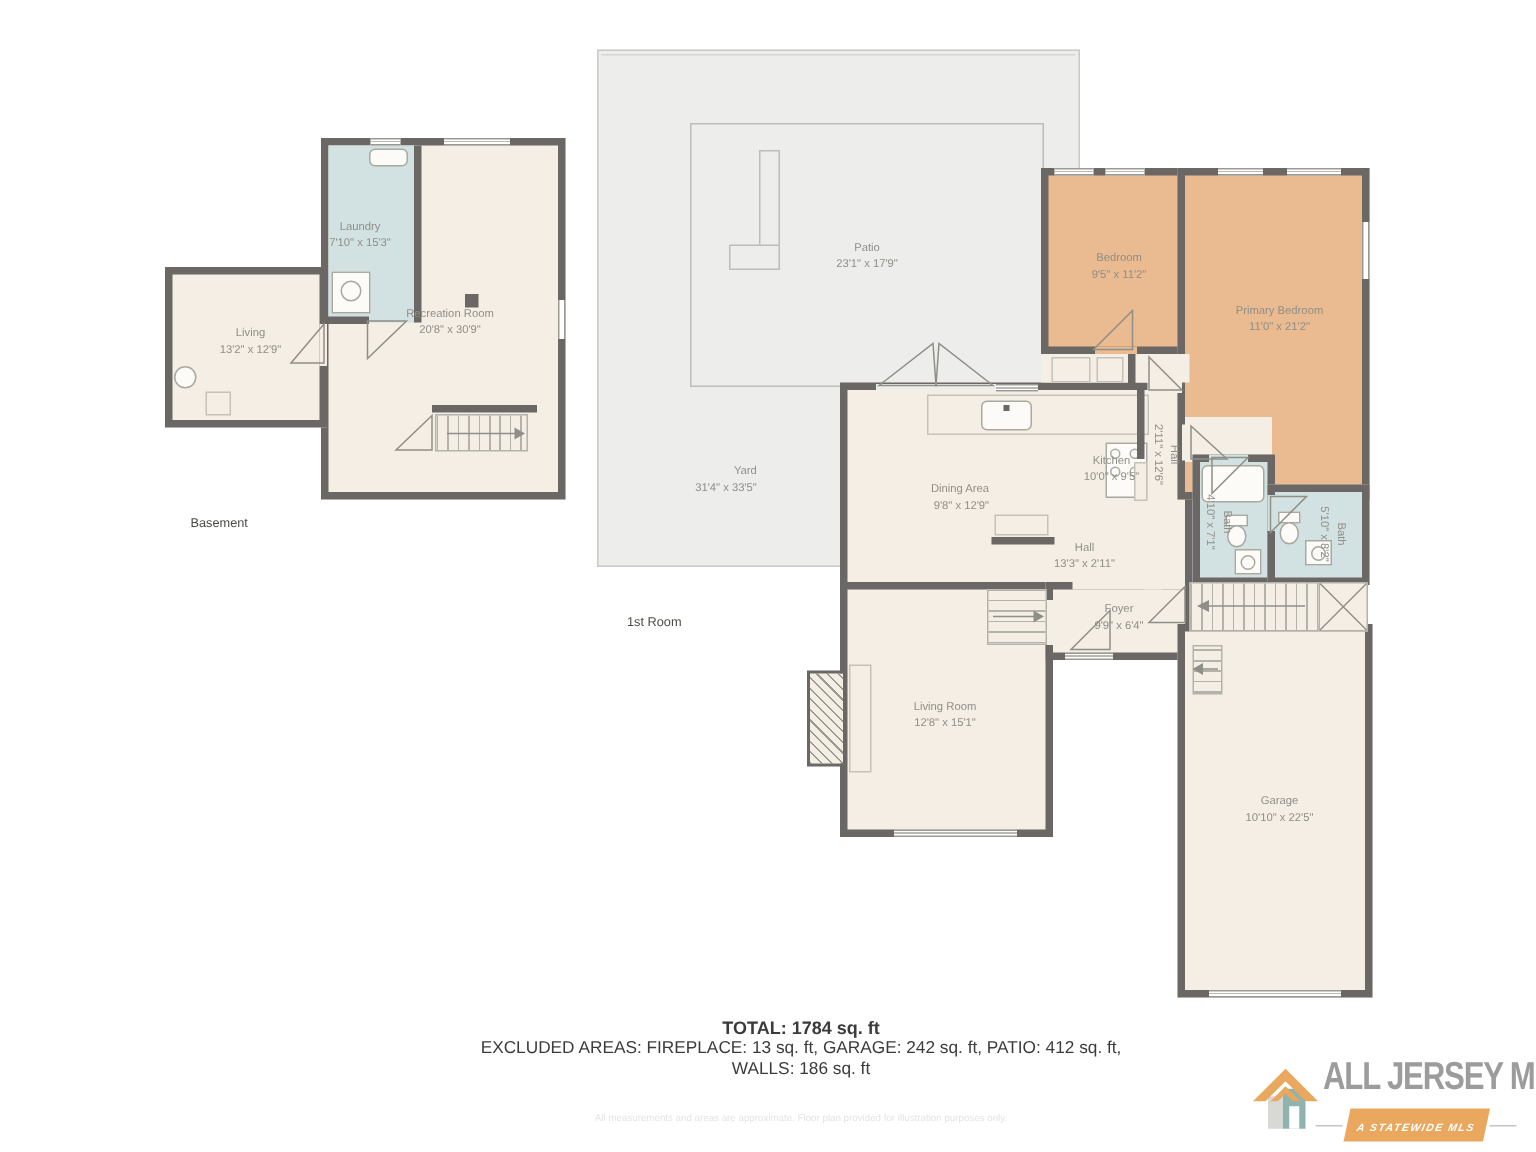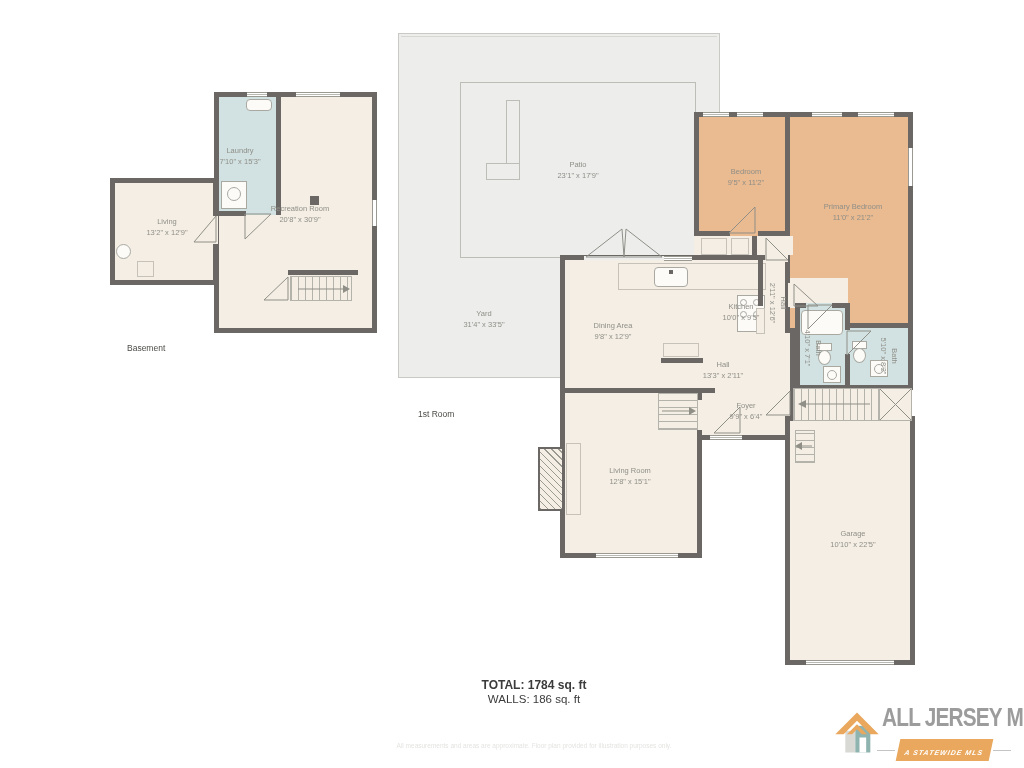--- a/index.html
+++ b/index.html
@@ -175,37 +175,37 @@
   <div>7'10" x 15'3"</div>
 </div>
 <div class="rlabel" style="left:300px;top:215px;">
   <div>Recreation Room</div>
   <div>20'8" x 30'9"</div>
 </div>
 <div class="rlabel" style="left:578px;top:171px;">
   <div>Patio</div>
   <div>23'1" x 17'9"</div>
 </div>
-<div class="rlabel" style="left:484px;top:320px;">
+<div class="rlabel" style="left:484px;top:320px;text-align:right;">
   <div>Yard</div>
   <div>31'4" x 33'5"</div>
 </div>
 <div class="rlabel" style="left:746px;top:178px;">
   <div>Bedroom</div>
   <div>9'5" x 11'2"</div>
 </div>
 <div class="rlabel" style="left:853px;top:213px;">
   <div>Primary Bedroom</div>
   <div>11'0" x 21'2"</div>
 </div>
 <div class="rlabel" style="left:709px;top:313px;margin-left:32px;">
   <div>Kitchen</div>
   <div>10'0" x 9'5"</div>
 </div>
-<div class="rlabel" style="left:613px;top:332px;">
+<div class="rlabel" style="left:640px;top:332px;text-align:right;">
   <div>Dining Area</div>
   <div>9'8" x 12'9"</div>
 </div>
 <div class="rlabel vert" style="left:777px;top:303px;">
   <div>Hall</div>
   <div>2'11" x 12'6"</div>
 </div>
 <div class="rlabel" style="left:723px;top:371px;">
   <div>Hall</div>
   <div>13'3" x 2'11"</div>
@@ -229,20 +229,21 @@
 <div class="rlabel" style="left:853px;top:540px;">
   <div>Garage</div>
   <div>10'10" x 22'5"</div>
 </div>
 
 <div class="floor-label" style="left:127px;top:343px;">Basement</div>
 <div class="floor-label" style="left:418px;top:409px;">1st Room</div>
 
 <div class="summary">
   <div class="total">TOTAL: 1784 sq. ft</div>
+  <div>EXCLUDED AREAS: FIREPLACE: 13 sq. ft, GARAGE: 242 sq. ft, PATIO: 412 sq. ft,</div>
   <div>WALLS: 186 sq. ft</div>
 </div>
 <div class="watermark">All measurements and areas are approximate. Floor plan provided for illustration purposes only.</div>
 
 <div class="logo">
   <svg width="50" height="56" viewBox="0 0 60 66" style="position:absolute;left:2px;top:4px;">
     <rect x="16" y="34" width="12" height="26" fill="#d8d8d4"></rect>
     <rect x="28" y="28" width="18" height="32" fill="#8fb3ae"></rect>
     <rect x="33" y="42" width="8" height="18" fill="#ffffff"></rect>
     <path d="M4,38 L30,12 L56,38 L46,38 L30,22 L14,38 Z" fill="#e9a85e"></path>

